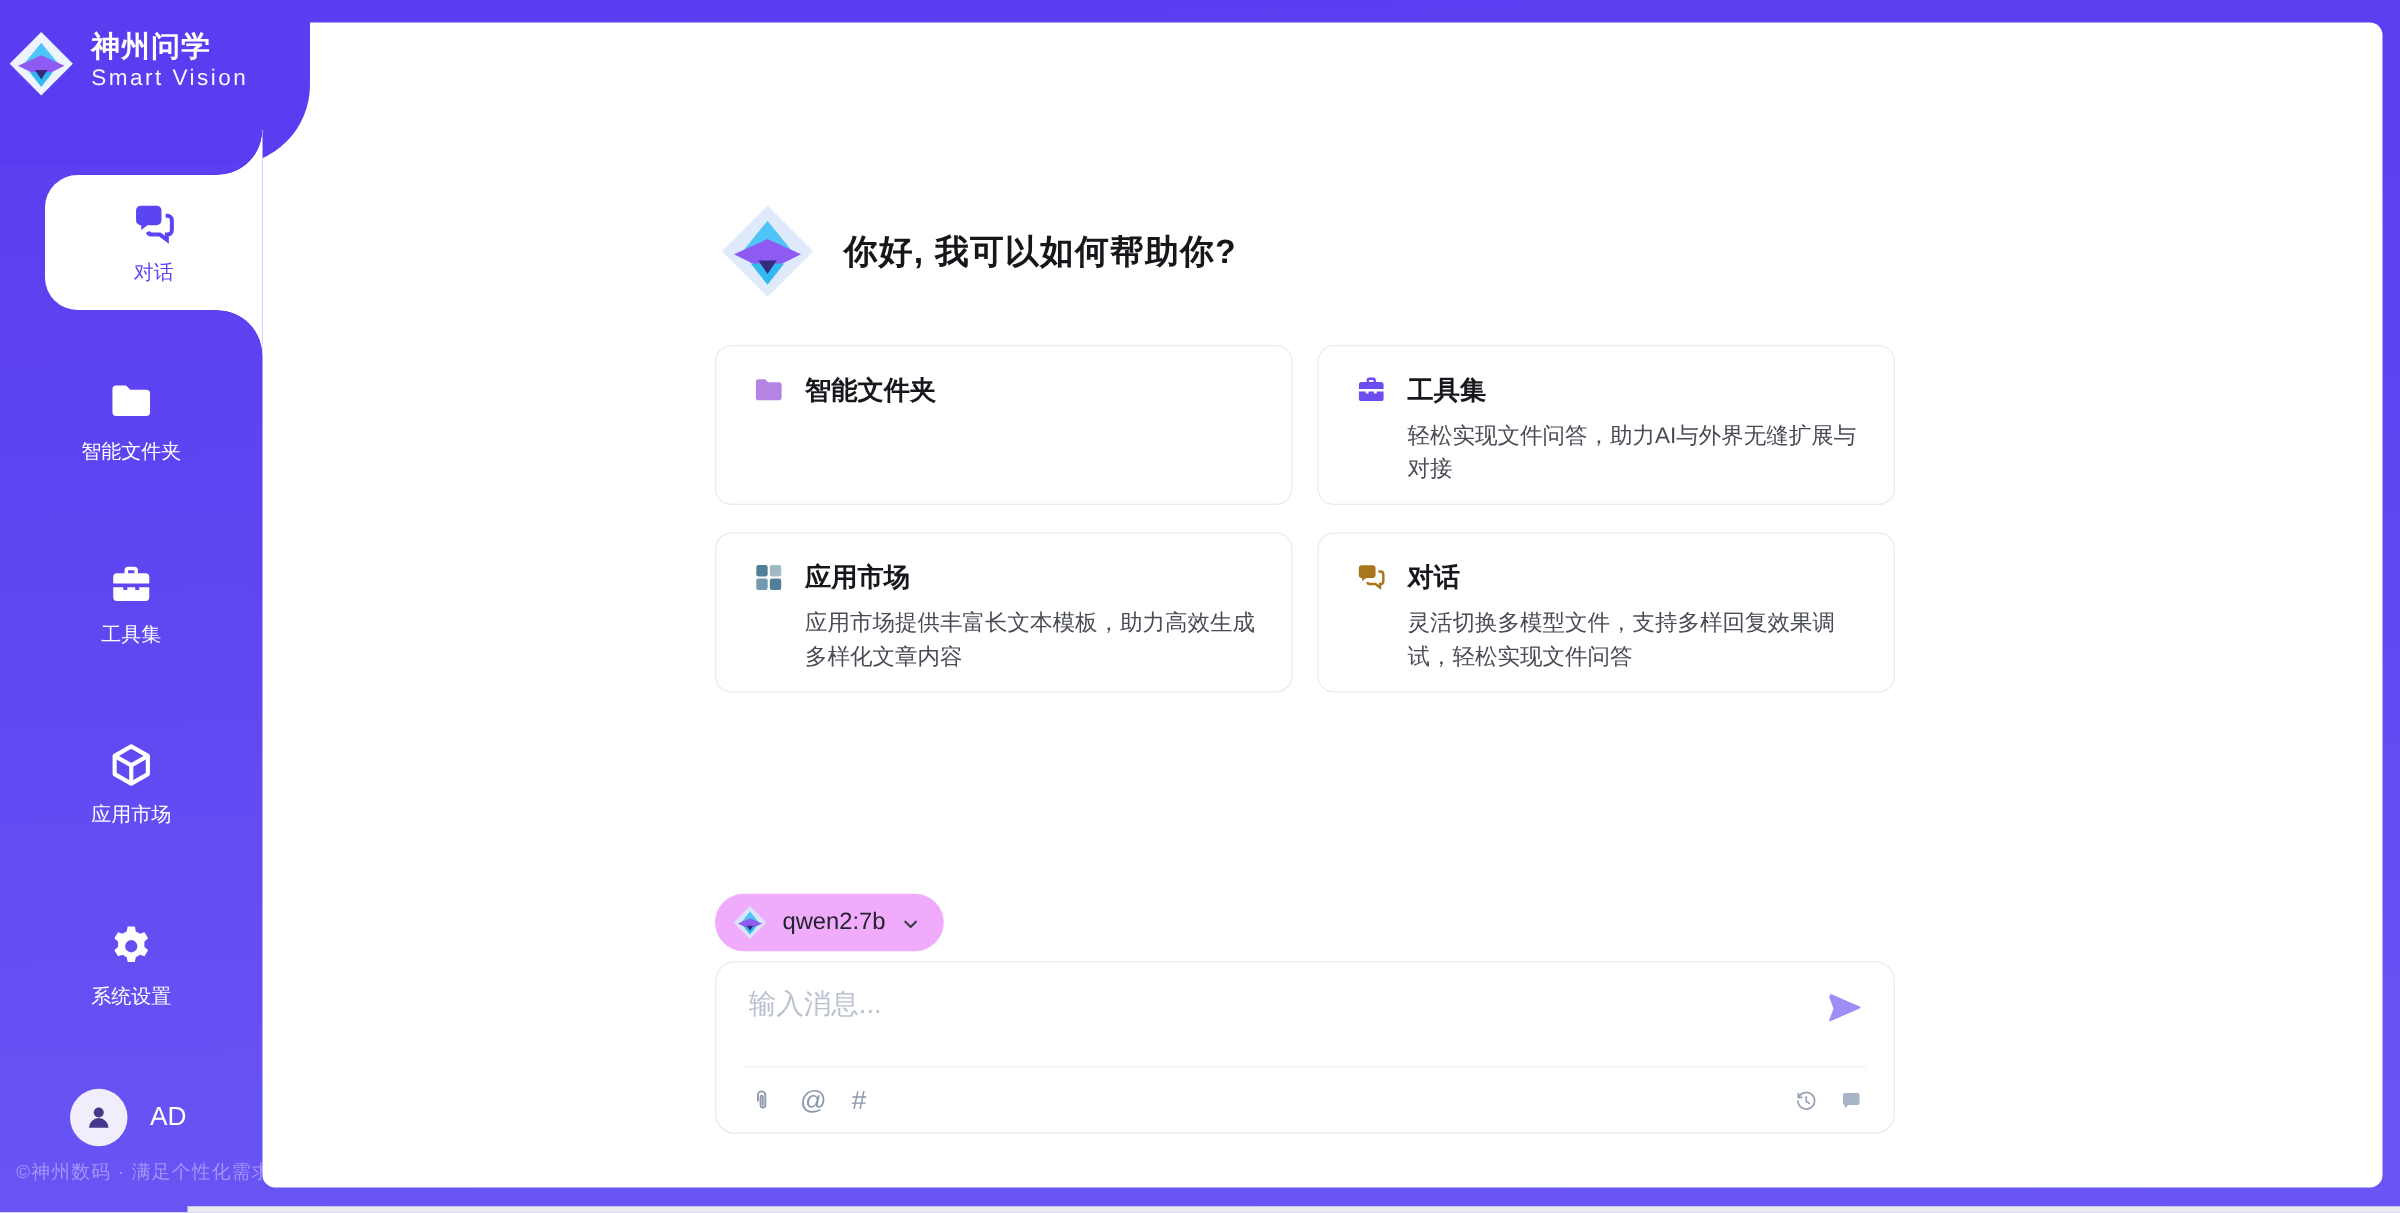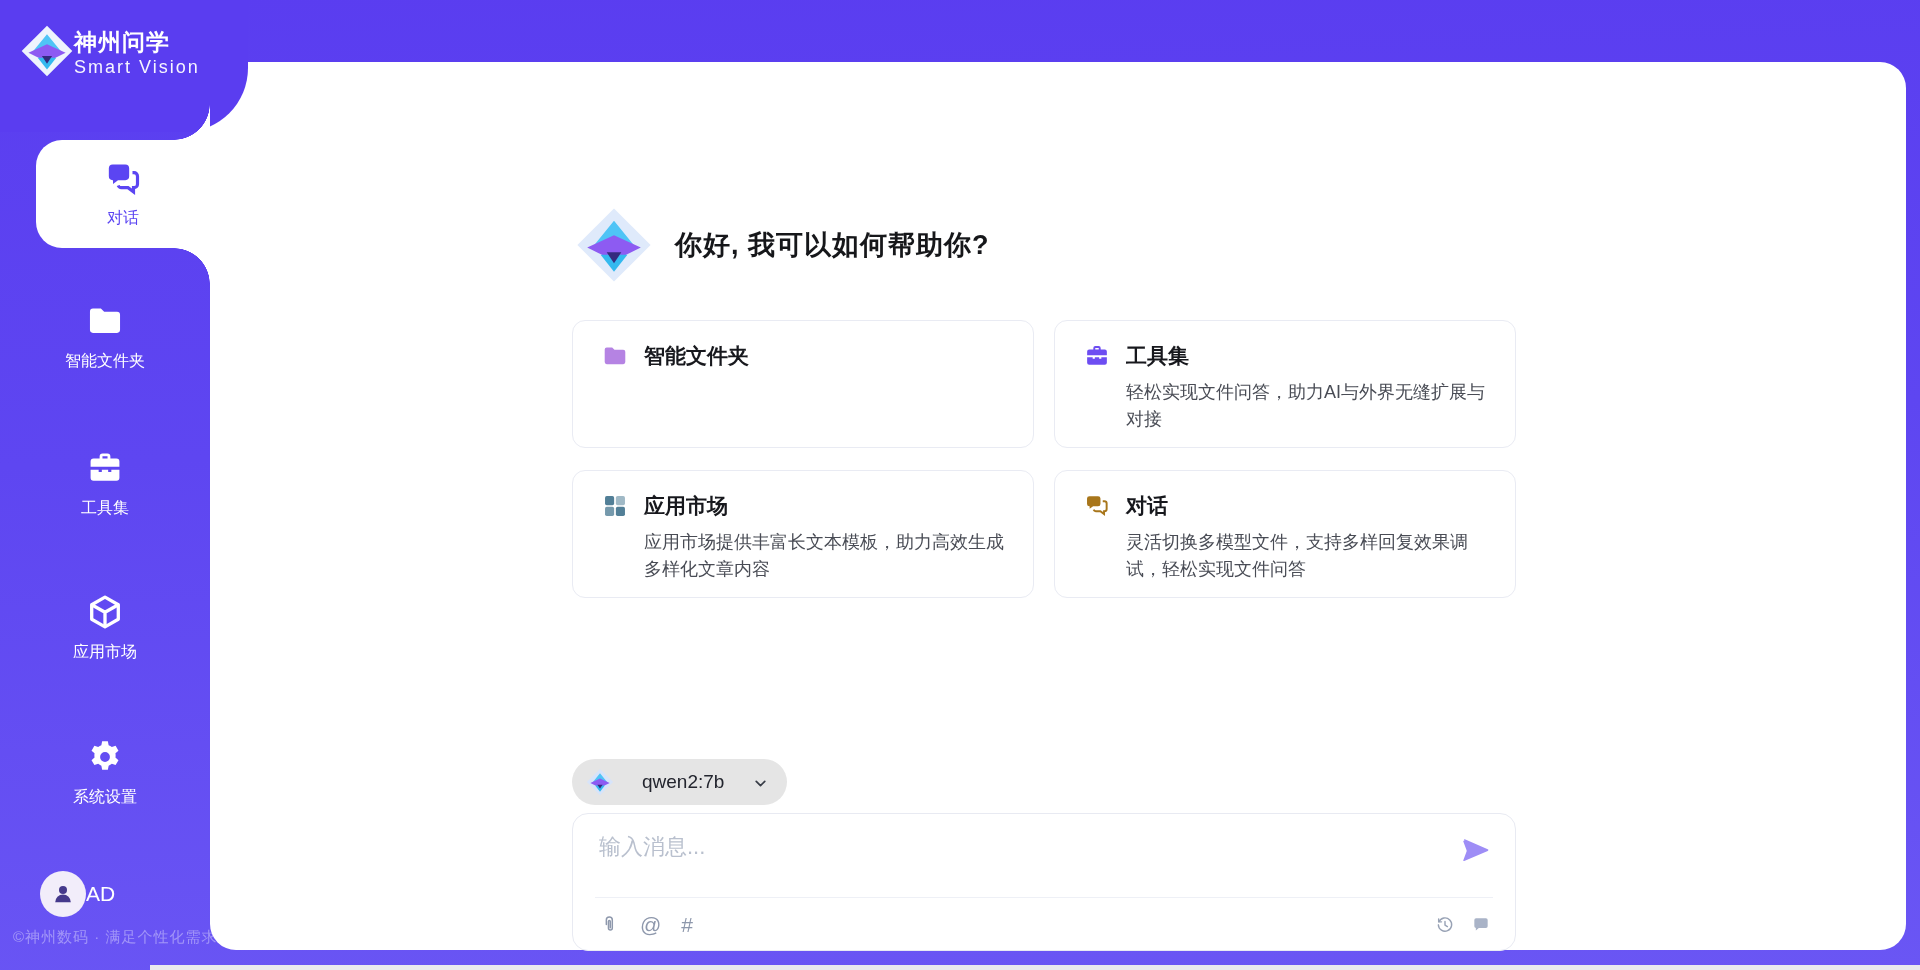--- a/index.html
+++ b/index.html
@@ -4,26 +4,26 @@
 <style>
   * { margin:0; padding:0; box-sizing:border-box; }
   html,body { width:1920px; height:970px; overflow:hidden; }
   body { font-family:"Liberation Sans","DejaVu Sans",sans-serif; }
 
   .app { position:relative; width:1920px; height:970px; overflow:hidden;
          background:linear-gradient(178deg,#5a3df0 0%,#5e46f1 45%,#6a56f4 100%); }
 
   
   .main-panel { position:absolute; left:210px; top:18px; right:14px; bottom:20px;
-                background:#ffffff; border-radius:26px; z-index:1;margin-top:44px; }
+                background:#ffffff; border-radius:10px; z-index:1; }
 
   
   .header-blob { position:absolute; left:0; top:0; width:248px; height:132px;
                  background:#5a3df0; border-bottom-right-radius:64px; z-index:2; }
-  .brand { display:flex; align-items:flex-end; padding:24px 0 0 20px; }
+  .brand { display:flex; align-items:flex-start; gap:13px; padding:24px 0 0 6px; }
   .brand-logo { width:54px; height:54px; flex:0 0 auto; }
   .brand-name { color:#fff; font-size:23px; font-weight:bold; letter-spacing:1px; line-height:1.15; }
   .brand-tagline { color:rgba(255,255,255,.95); font-size:18px; letter-spacing:2px; margin-top:2px; }
 
   
   .nav-item { position:absolute; left:0; width:210px; display:flex; flex-direction:column;
               align-items:center; gap:11px; color:#fff; z-index:3; cursor:pointer; }
   .nav-item svg { width:38px; height:38px; }
   .nav-label { font-size:16px; }
 
@@ -31,22 +31,22 @@
                 background:#fff; border-radius:26px 0 0 26px; z-index:3; cursor:pointer;
                 display:flex; flex-direction:column; align-items:center; justify-content:center;
                 gap:9px; color:#5b45f2; }
   .nav-active svg { width:40px; height:40px; }
   .nav-active .nav-label { color:#5b45f2; }
   .nav-active::before { content:""; position:absolute; top:-36px; right:0; width:36px; height:36px;
                 background:radial-gradient(circle at 0 0, rgba(0,0,0,0) 35.5px, #fff 36px); }
   .nav-active::after  { content:""; position:absolute; bottom:-36px; right:0; width:36px; height:36px;
                 background:radial-gradient(circle at 0 100%, rgba(0,0,0,0) 35.5px, #fff 36px); }
 
-  .user-row { position:absolute; left:40px; top:871px; display:flex; align-items:center;
-              z-index:3; cursor:pointer; }
+  .user-row { position:absolute; left:56px; top:871px; display:flex; align-items:center;
+              gap:18px; z-index:3; cursor:pointer; }
   .avatar { width:46px; height:46px; border-radius:50%; background:#f2edfa;
             display:flex; align-items:center; justify-content:center; }
   .avatar svg { width:26px; height:26px; color:#45398c; }
   .user-name { color:#fff; font-size:21px; }
 
   .sidebar-footer { position:absolute; left:13px; top:928px; z-index:3;
                     color:rgba(255,255,255,.38); font-size:15px; letter-spacing:1px; }
 
   .bottom-strip { position:absolute; left:150px; right:0; bottom:0; height:5px;
                   background:#e9e9ee; z-index:6; }
@@ -64,23 +64,23 @@
           padding:21px 26px 0 29px; cursor:pointer; }
   .card-head { display:flex; align-items:center; gap:16px; }
   .card-icon { width:26px; height:26px; flex:0 0 auto; }
   .icon-folder-c   { color:#b583e3; }
   .icon-toolbox-c  { color:#6d4df2; }
   .icon-market-c   { color:#527f97; }
   .icon-chat-c     { color:#a8761b; }
   .card-title { font-size:21px; font-weight:bold; color:#17181d; }
   .card-desc { margin:9px 0 0 42px; font-size:18px; color:#494c55; line-height:1.5; }
 
-  .model-pill { position:absolute; left:0; top:697px; height:46px; background:#e5e5e5;
+  .model-pill { position:absolute; left:0; top:697px; height:46px; background:#f0abfc;
                 border-radius:23px; display:inline-flex; align-items:center;
-                padding:0 18px 0 14px; gap:28px; cursor:pointer; }
+                padding:0 18px 0 14px; gap:12px; cursor:pointer; }
   .model-pill .pill-logo { width:28px; height:28px; }
   .model-name { font-size:19px; color:#23252e; }
   .model-chevron { width:17px; height:17px; color:#383d47; margin-top:3px; }
 
   .composer { position:absolute; left:0; top:751px; width:944px; height:138px;
               background:#fff; border:1.5px solid #e8eaf2; border-radius:16px; }
   .composer textarea { position:absolute; left:26px; top:18px; width:830px; height:46px;
               border:none; outline:none; resize:none; background:transparent;
               font-size:22px; color:#30323a; font-family:inherit; }
   .composer textarea::placeholder { color:#b9c0ce; }

